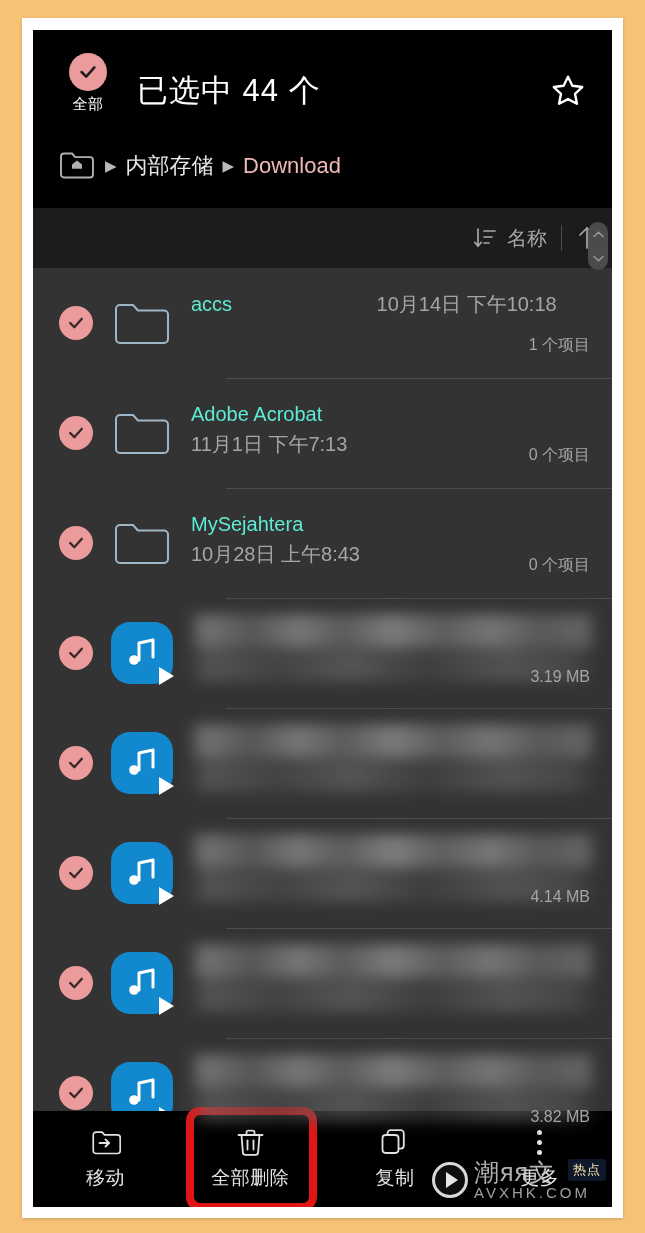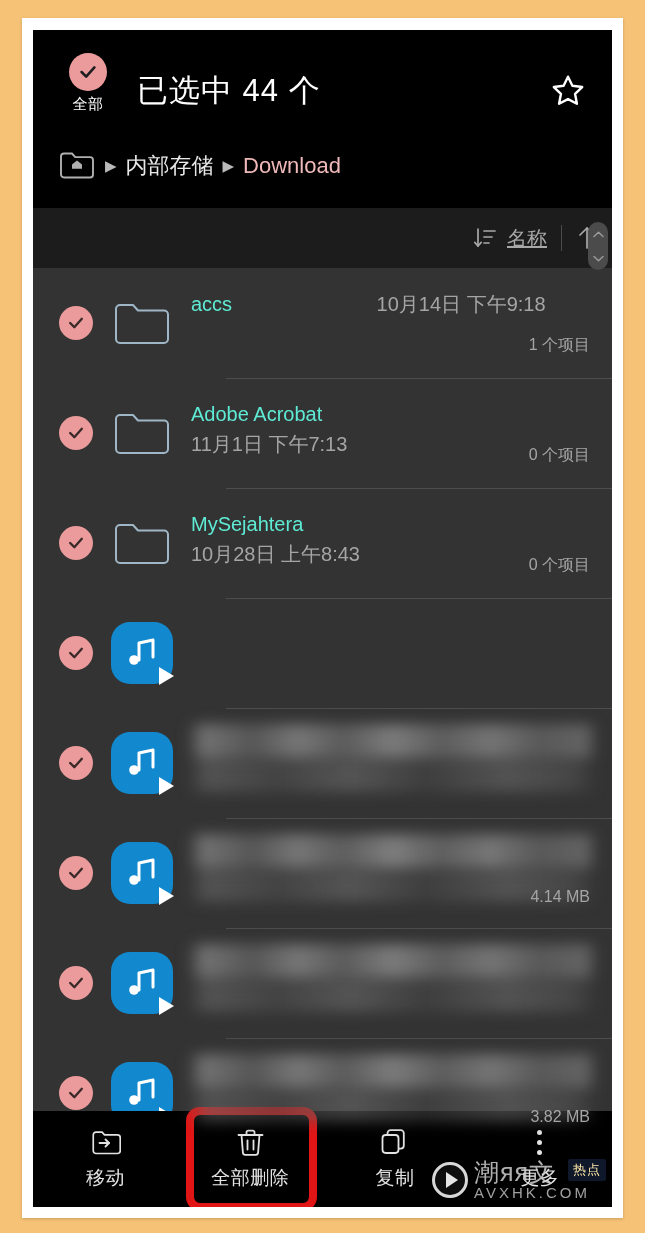--- a/index.html
+++ b/index.html
@@ -64,21 +64,21 @@
   .crumb { font-size:22px; color:#e8e8e8; white-space:nowrap; cursor:pointer; }
   .crumb.active { color:#f0b9b9; }
 
   
   .sortbar {
     height:60px; background:#1c1c1c; position:relative;
     display:flex; align-items:center; justify-content:flex-end;
     padding-right:14px; gap:10px;
   }
   .sort-icon { width:24px; height:22px; }
-  .sort-name { color:#a8a8a8; font-size:20px;text-decoration:underline; }
+  .sort-name { color:#a8a8a8; font-size:20px; }
   .sort-sep { width:1px; height:26px; background:#4a4a4a; margin:0 4px; }
   .sort-dir { width:22px; height:26px; }
 
   
   .scroll-thumb {
     position:absolute; right:4px; top:14px;
     width:20px; height:48px; border-radius:11px;
     background:#4b4b4b;
     display:flex; flex-direction:column; align-items:center; justify-content:space-around;
     cursor:pointer; z-index:6;
@@ -283,21 +283,21 @@
               <polyline points="5,12 10,17 19,7"></polyline>
             </svg>
         </span>
         <span class="icon-cell">
           <svg class="folder-ico" viewBox="0 0 56 44" fill="none" stroke="#9fb6c6" stroke-width="2" stroke-linejoin="round">
             <path d="M2 8a4 4 0 0 1 4-4h13l5 5.5h26a4 4 0 0 1 4 4V38a4 4 0 0 1-4 4H6a4 4 0 0 1-4-4z"></path>
           </svg>
         </span>
         <span class="meta">
           <span class="fname">accs</span>
-          <span class="fdate">10月14日 下午9:18</span>
+          <span class="fdate">10月14日 下午10:18</span>
           <span class="fsize">1 个项目</span>
         </span>
       </div>
 
       <div class="row">
         <span class="chk">
           <svg viewBox="0 0 24 24" fill="none" stroke="#3a2a2a" stroke-width="2.8" stroke-linecap="round" stroke-linejoin="round">
               <polyline points="5,12 10,17 19,7"></polyline>
             </svg>
         </span>
@@ -341,20 +341,26 @@
           <span class="music-ico">
             <span class="sq">
               <svg viewBox="0 0 34 34" fill="none" stroke="#ffffff" stroke-width="3" stroke-linecap="round" stroke-linejoin="round">
                 <path d="M14 24V7l14-3v17"></path>
                 <circle cx="9" cy="24" r="4.8" fill="#ffffff" stroke="none"></circle>
               </svg>
             </span>
             <span class="play"></span>
           </span>
         </span>
+        <span class="meta">
+          <span class="blurmask"></span>
+          <span class="fname"></span>
+          <span class="fdate"></span>
+          <span class="fsize">3.19 MB</span>
+        </span>
       </div>
 
       <div class="row blurred">
         <span class="chk">
           <svg viewBox="0 0 24 24" fill="none" stroke="#3a2a2a" stroke-width="2.8" stroke-linecap="round" stroke-linejoin="round">
               <polyline points="5,12 10,17 19,7"></polyline>
             </svg>
         </span>
         <span class="icon-cell">
           <span class="music-ico">

